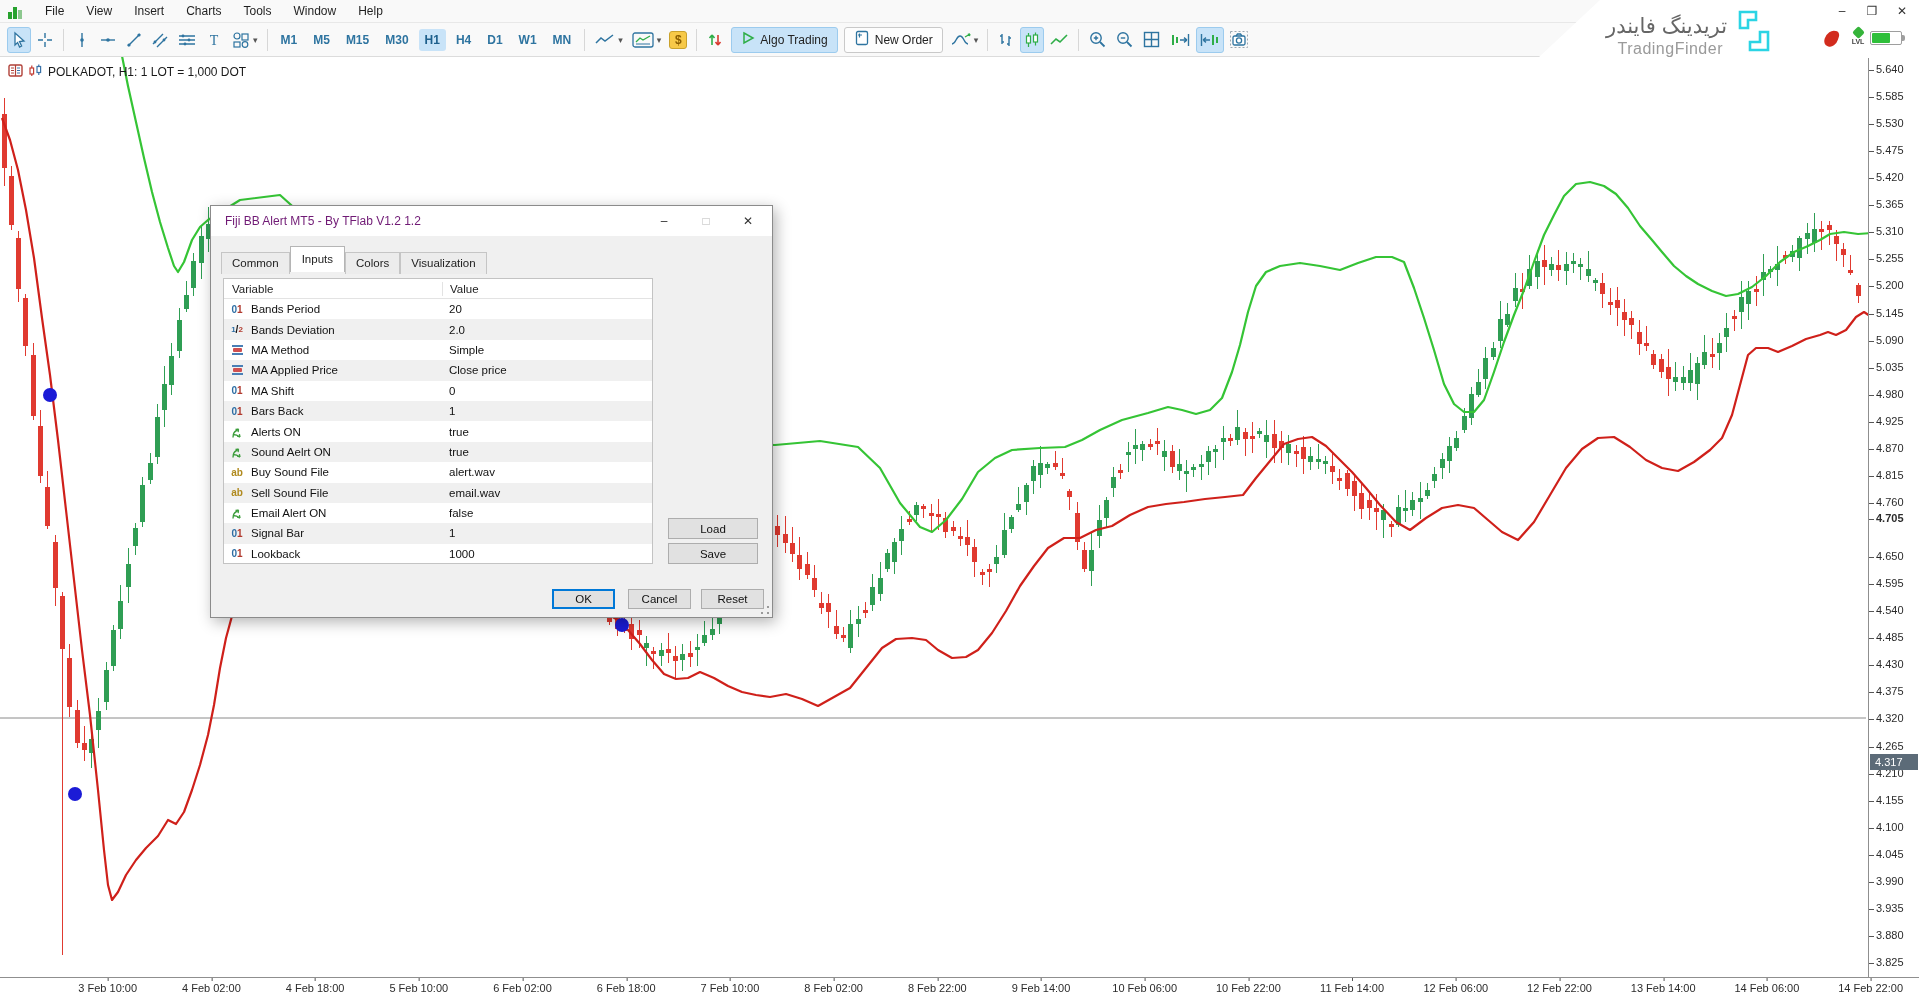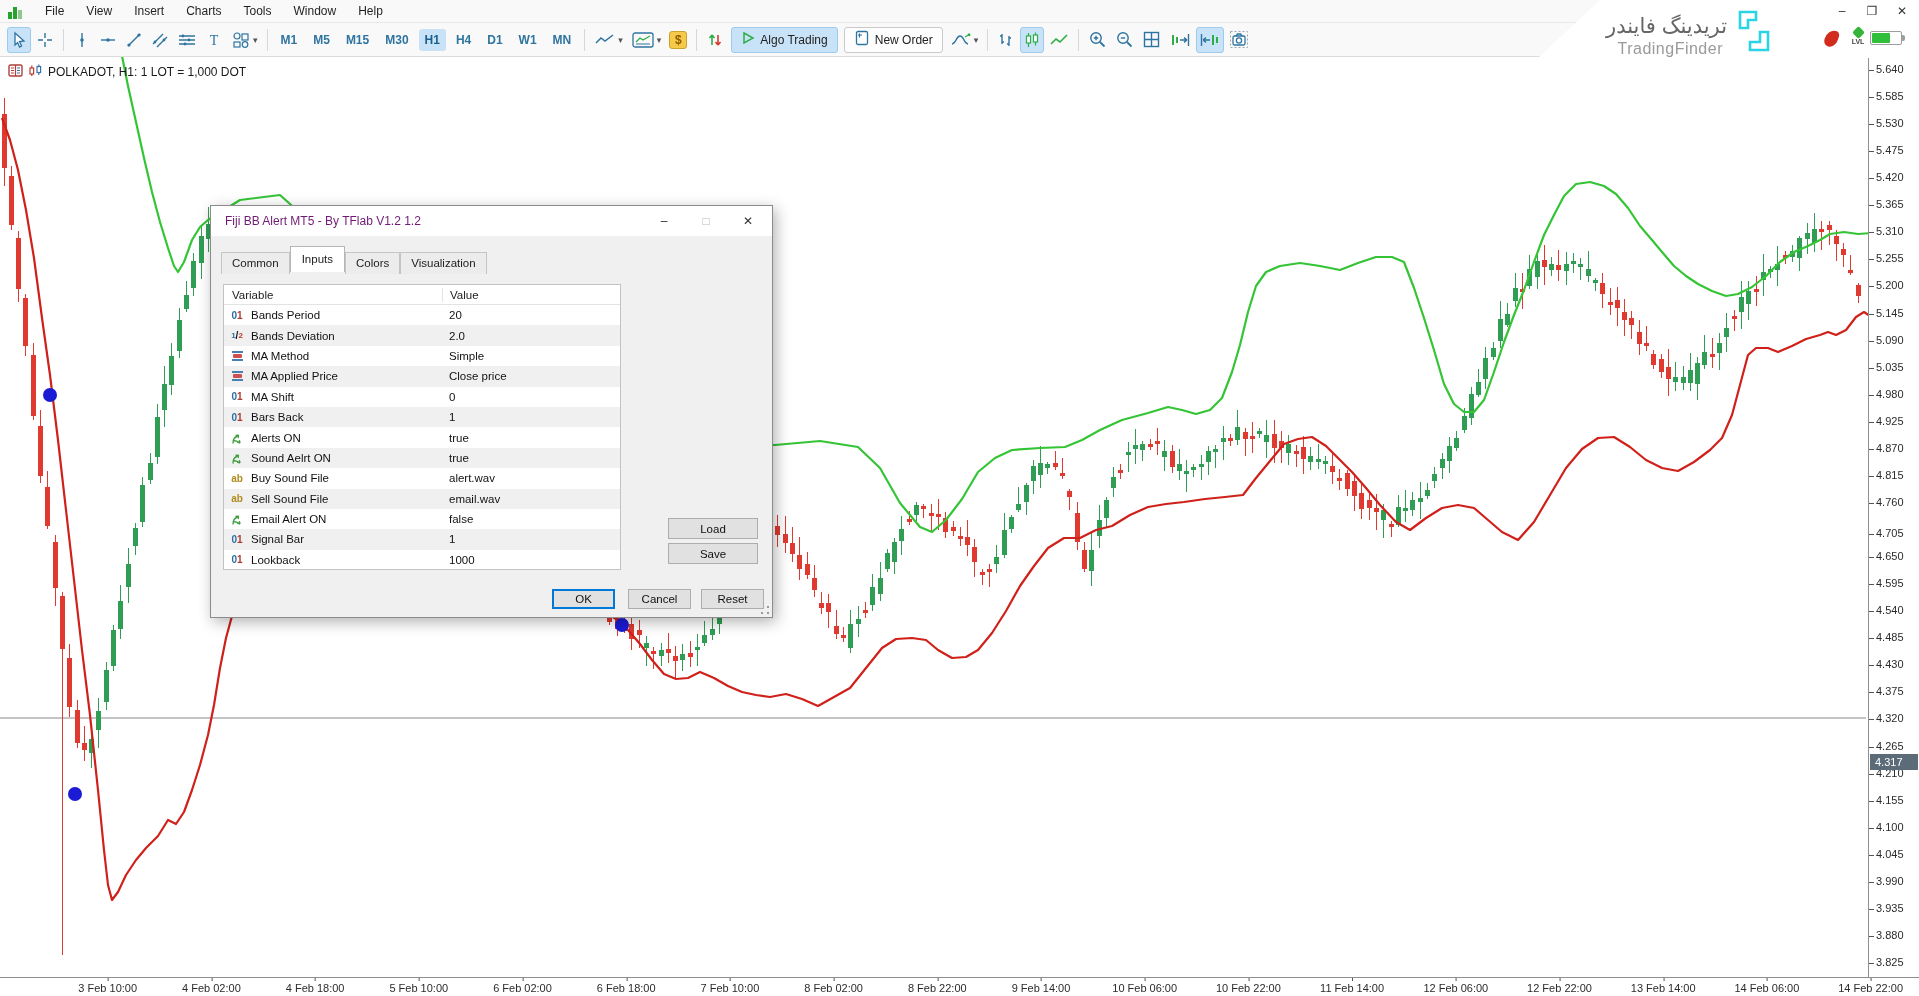--- a/index.html
+++ b/index.html
@@ -77,21 +77,21 @@
     display:flex; align-items:center; }
   .dlg-title { margin-left:14px; font-size:12px; color:#701a75; }
   .dlg-winbtns { position:absolute; right:3px; top:0; height:30px; display:flex; }
   .dlg-winbtn { width:42px; height:30px; display:flex; align-items:center; justify-content:center;
     font-size:12px; color:#333; }
   .dlg-winbtn.disabled { color:#b9b9b9; }
   .dlg-tabs { position:absolute; left:10px; top:40px; display:flex; align-items:flex-end; height:26px; }
   .dlg-tab { padding:4px 10px 5px; border:1px solid #c5c5c5; border-bottom:none; background:#ececec;
     margin-right:0; font-size:11.5px; color:#222; position:relative; top:2px; }
   .dlg-tab.active { background:#fff; padding:6px 11px 7px; top:0; border-color:#b5b5b5; z-index:2; }
-  .dlg-table { position:absolute; left:12px; top:78px; width:398px; height:286px; background:#fff;
+  .dlg-table { position:absolute; left:12px; top:72px; width:430px; height:286px; background:#fff;
     border:1px solid #c3c3c3; overflow:hidden; }
   .dlg-header { display:flex; height:20px; align-items:center; border-bottom:1px solid #e3e3e3; color:#222; }
   .dlg-header .c1 { width:218px; padding-left:8px; }
   .dlg-header .c2 { padding-left:7px; border-left:1px solid #e3e3e3; height:14px; display:flex; align-items:center; }
   .dlg-row { display:flex; height:20.4px; align-items:center; }
   .dlg-row.alt { background:#f0f0f0; }
   .dlg-row .c1 { width:218px; display:flex; align-items:center; gap:6px; padding-left:5px; }
   .dlg-row .c2 { padding-left:7px; }
   .row-ic { width:16px; display:flex; align-items:center; justify-content:center; font-size:10px; font-weight:bold; }
   .ic-int b { color:#2d6da3; font-weight:bold;} .ic-int i { color:#b03a2e; font-style:normal; }
@@ -914,21 +914,21 @@
         <div class="price-tick" style="top: 195.42px;">5.255</div>
         <div class="price-tick" style="top: 222.48px;">5.200</div>
         <div class="price-tick" style="top: 249.54px;">5.145</div>
         <div class="price-tick" style="top: 276.6px;">5.090</div>
         <div class="price-tick" style="top: 303.66px;">5.035</div>
         <div class="price-tick" style="top: 330.72px;">4.980</div>
         <div class="price-tick" style="top: 357.78px;">4.925</div>
         <div class="price-tick" style="top: 384.84px;">4.870</div>
         <div class="price-tick" style="top: 411.9px;">4.815</div>
         <div class="price-tick" style="top: 438.96px;">4.760</div>
-        <div class="price-tick" style="top: 470px;">4.705</div>
+        <div class="price-tick" style="top: 455px; font-weight: bold;">4.705</div>
         <div class="price-tick" style="top: 493.08px;">4.650</div>
         <div class="price-tick" style="top: 520.14px;">4.595</div>
         <div class="price-tick" style="top: 547.2px;">4.540</div>
         <div class="price-tick" style="top: 574.26px;">4.485</div>
         <div class="price-tick" style="top: 601.32px;">4.430</div>
         <div class="price-tick" style="top: 628.38px;">4.375</div>
         <div class="price-tick" style="top: 655.44px;">4.320</div>
         <div class="price-tick" style="top: 682.5px;">4.265</div>
         <div class="price-tick" style="top: 709.56px;">4.210</div>
         <div class="price-tick" style="top: 736.62px;">4.155</div>

